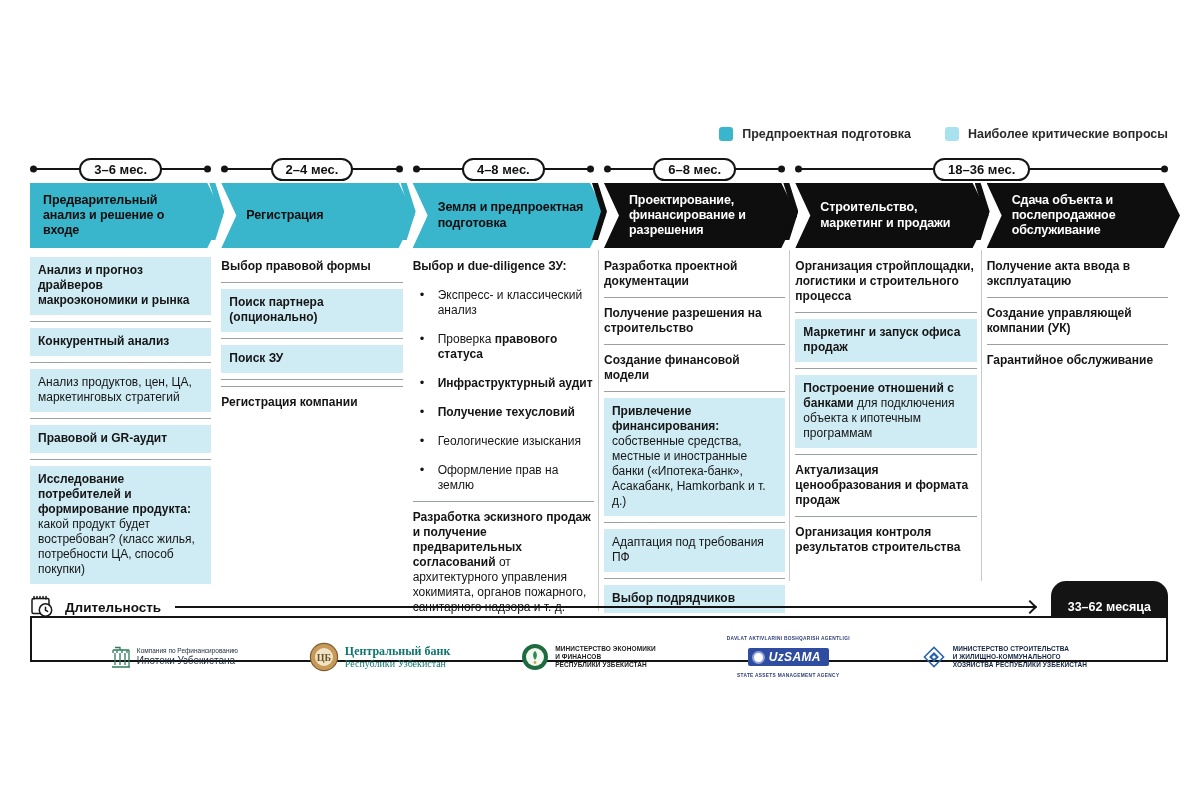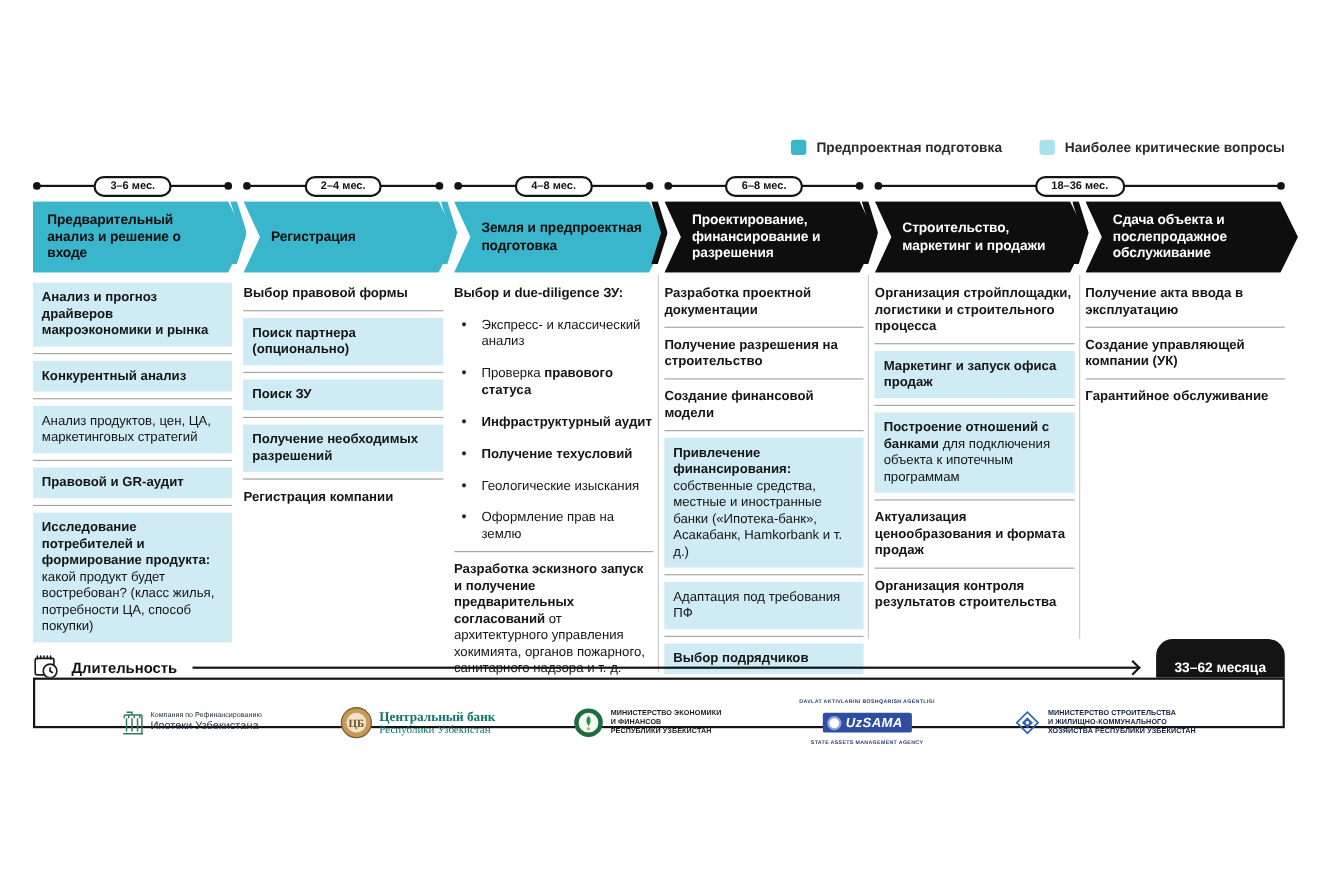--- a/index.html
+++ b/index.html
@@ -13,21 +13,21 @@
 
   
   .timeline{position:absolute;top:157px;left:30px;width:1138px;height:24px;
             display:grid;grid-template-columns:repeat(6,1fr);column-gap:10px;}
   .tseg{position:relative;display:flex;align-items:center;justify-content:center;}
   .tseg.span2{grid-column:span 2;}
   .tline{position:absolute;left:2px;right:2px;top:50%;height:2px;background:#141414;transform:translateY(-50%);}
   .tdot{position:absolute;top:50%;width:7px;height:7px;border-radius:50%;background:#141414;transform:translateY(-50%);}
   .tdot.l{left:0;} .tdot.r{right:0;}
   .tpill{position:relative;z-index:1;background:#fff;border:2px solid #141414;border-radius:13px;
-         padding:2px 13px;font-size:10px;font-weight:600;white-space:nowrap;}
+         padding:2px 13px;font-size:13px;font-weight:600;white-space:nowrap;}
 
   
   .board{position:absolute;top:183px;left:30px;width:1138px;
          display:grid;grid-template-columns:repeat(6,1fr);column-gap:10px;}
   .col{position:relative;display:flex;flex-direction:column;}
   .col-header{position:relative;z-index:1;height:57px;display:flex;align-items:center;
               font-weight:700;font-size:12.5px;line-height:1.22;letter-spacing:-0.1px;
               padding:4px 20px 4px 13px;margin-right:-12px;}
   .col-header.no-notch{clip-path:polygon(0 0,calc(100% - 16px) 0,100% 50%,calc(100% - 16px) 100%,0 100%);}
   .col-header.notch{clip-path:polygon(0 0,calc(100% - 16px) 0,100% 50%,calc(100% - 16px) 100%,0 100%,15px 50%);
@@ -155,22 +155,20 @@
         <div class="col-body">
           <div class="item">
             <span><b>Выбор правовой формы</b></span></div>
           <div class="divider"></div>
           <div class="item hl">
             <span><b>Поиск партнера (опционально)</b></span></div>
           <div class="divider"></div>
           <div class="item hl">
             <span><b>Поиск ЗУ</b></span></div>
           <div class="divider"></div>
-          <div class="item hl">
-            <span><b>Получение необходимых разрешений</b></span></div>
           <div class="divider"></div>
           <div class="item">
             <span><b>Регистрация компании</b></span></div>
         </div>
       </div>
       <div class="col">
         <div class="stripe teal"></div>
         <div class="col-header teal notch">
           <span>Земля и предпроектная подготовка</span>
         </div>
@@ -179,21 +177,21 @@
             <span><b>Выбор и due-diligence ЗУ:</b></span><ul class="bullets">
               <li>Экспресс- и классический анализ</li>
               <li>Проверка <b>правового статуса</b></li>
               <li><b>Инфраструктурный аудит</b></li>
               <li><b>Получение техусловий</b></li>
               <li>Геологические изыскания</li>
               <li>Оформление прав на землю</li>
             </ul></div>
           <div class="divider"></div>
           <div class="item">
-            <span><b>Разработка эскизного запуск и получение предварительных согласований</b> от архитектурного управления хокимията, органов пожарного, санитарного надзора и т. д.</span></div>
+            <span><b>Разработка эскизного продаж и получение предварительных согласований</b> от архитектурного управления хокимията, органов пожарного, санитарного надзора и т. д.</span></div>
         </div>
       </div>
       <div class="col">
         <div class="stripe dark"></div>
         <div class="col-header dark notch">
           <span>Проектирование, финансирование и разрешения</span>
         </div>
         <div class="col-body">
           <div class="item">
             <span><b>Разработка проектной документации</b></span></div>

